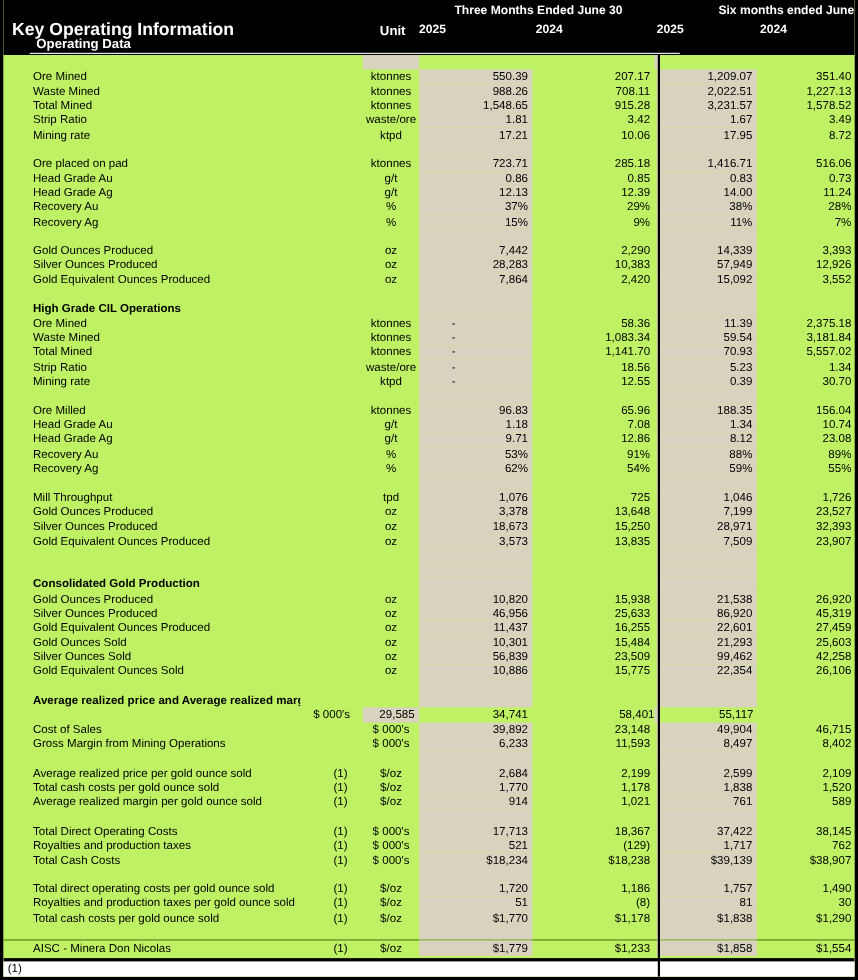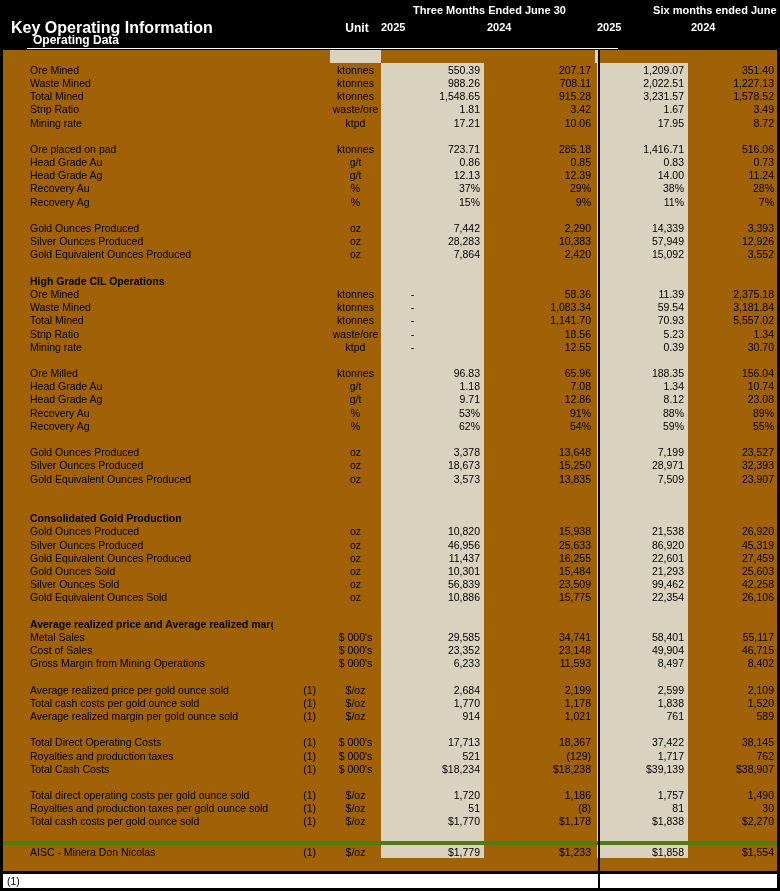--- a/index.html
+++ b/index.html
@@ -5,21 +5,21 @@
   :root{
     --beige:#d8d2bf;
     --hdr-bg:#000000;
     --hdr-fg:#ffffff;
   }
   html,body{margin:0;padding:0;background:#ffffff;}
   .page{
     position:relative;
     width:780px;height:891px;
     box-sizing:border-box;
-    background:#a16207;
+    background:#bef264;
     border-left:3px solid #000;
     border-right:3px solid #000;
     border-bottom:3px solid #000;
     font-family:"Liberation Sans","DejaVu Sans",sans-serif;
     font-size:10.5px;
     color:#000;
     overflow:hidden;
   }
   
   .thead{
@@ -47,21 +47,21 @@
   }
   
   .tbody{position:relative;}
   .row{
     display:grid;
     grid-template-columns:270px 57px 51px 103px 111px 2px 91px 89px;
     height:13.2px;
     align-items:center;
     white-space:nowrap;
   }
-  .row.topline{border-top:4px solid #4d7c0f;}
+  .row.topline{border-top:1px solid #4d7c0f;}
   .c-label{padding-left:27px;overflow:hidden;}
   .section .c-label{font-weight:700;}
   .c-fn{text-align:right;padding-right:14px;}
   .c-unit{text-align:center;}
   .c-v1,.c-v2,.c-v3,.c-v4{text-align:right;}
   .c-v1{padding-right:4px;}
   .c-v2{padding-right:4px;}
   .c-v3{padding-right:4px;}
   .c-v4{padding-right:3px;}
   .shade{background:var(--beige);height:100%;display:flex;align-items:center;justify-content:flex-end;box-sizing:border-box;}
@@ -396,20 +396,30 @@
         <span class="c-label"></span>
         <span class="c-fn"></span>
         <span class="c-unit"></span>
         <span class="c-v1 shade"></span>
         <span class="c-v2"></span>
         <span class="c-sp"></span>
         <span class="c-v3 shade"></span>
         <span class="c-v4"></span>
       </div>
       <div class="row">
+        <span class="c-label">Mill Throughput</span>
+        <span class="c-fn"></span>
+        <span class="c-unit">tpd</span>
+        <span class="c-v1 shade">1,076</span>
+        <span class="c-v2">725</span>
+        <span class="c-sp"></span>
+        <span class="c-v3 shade">1,046</span>
+        <span class="c-v4">1,726</span>
+      </div>
+      <div class="row">
         <span class="c-label">Gold Ounces Produced</span>
         <span class="c-fn"></span>
         <span class="c-unit">oz</span>
         <span class="c-v1 shade">3,378</span>
         <span class="c-v2">13,648</span>
         <span class="c-sp"></span>
         <span class="c-v3 shade">7,199</span>
         <span class="c-v4">23,527</span>
       </div>
       <div class="row">
@@ -536,34 +546,33 @@
         <span class="c-label">Average realized price and Average realized margin</span>
         <span class="c-fn"></span>
         <span class="c-unit"></span>
         <span class="c-v1 shade"></span>
         <span class="c-v2"></span>
         <span class="c-sp"></span>
         <span class="c-v3 shade"></span>
         <span class="c-v4"></span>
       </div>
       <div class="row">
-        <span class="c-label">Metal Sales</span>
         <span class="c-fn"></span>
         <span class="c-unit">$ 000's</span>
         <span class="c-v1 shade">29,585</span>
         <span class="c-v2">34,741</span>
         <span class="c-sp"></span>
         <span class="c-v3 shade">58,401</span>
         <span class="c-v4">55,117</span>
       </div>
       <div class="row">
         <span class="c-label">Cost of Sales</span>
         <span class="c-fn"></span>
         <span class="c-unit">$ 000's</span>
-        <span class="c-v1 shade">23,352</span>
+        <span class="c-v1 shade">39,892</span>
         <span class="c-v2">23,148</span>
         <span class="c-sp"></span>
         <span class="c-v3 shade">49,904</span>
         <span class="c-v4">46,715</span>
       </div>
       <div class="row">
         <span class="c-label">Gross Margin from Mining Operations</span>
         <span class="c-fn"></span>
         <span class="c-unit">$ 000's</span>
         <span class="c-v1 shade">6,233</span>
@@ -683,21 +692,21 @@
         <span class="c-v4">30</span>
       </div>
       <div class="row">
         <span class="c-label">Total cash costs per gold ounce sold</span>
         <span class="c-fn">(1)</span>
         <span class="c-unit">$/oz</span>
         <span class="c-v1 shade">$1,770</span>
         <span class="c-v2">$1,178</span>
         <span class="c-sp"></span>
         <span class="c-v3 shade">$1,838</span>
-        <span class="c-v4">$2,270</span>
+        <span class="c-v4">$1,290</span>
       </div>
       <div class="row">
         <span class="c-label"></span>
         <span class="c-fn"></span>
         <span class="c-unit"></span>
         <span class="c-v1 shade"></span>
         <span class="c-v2"></span>
         <span class="c-sp"></span>
         <span class="c-v3 shade"></span>
         <span class="c-v4"></span>

